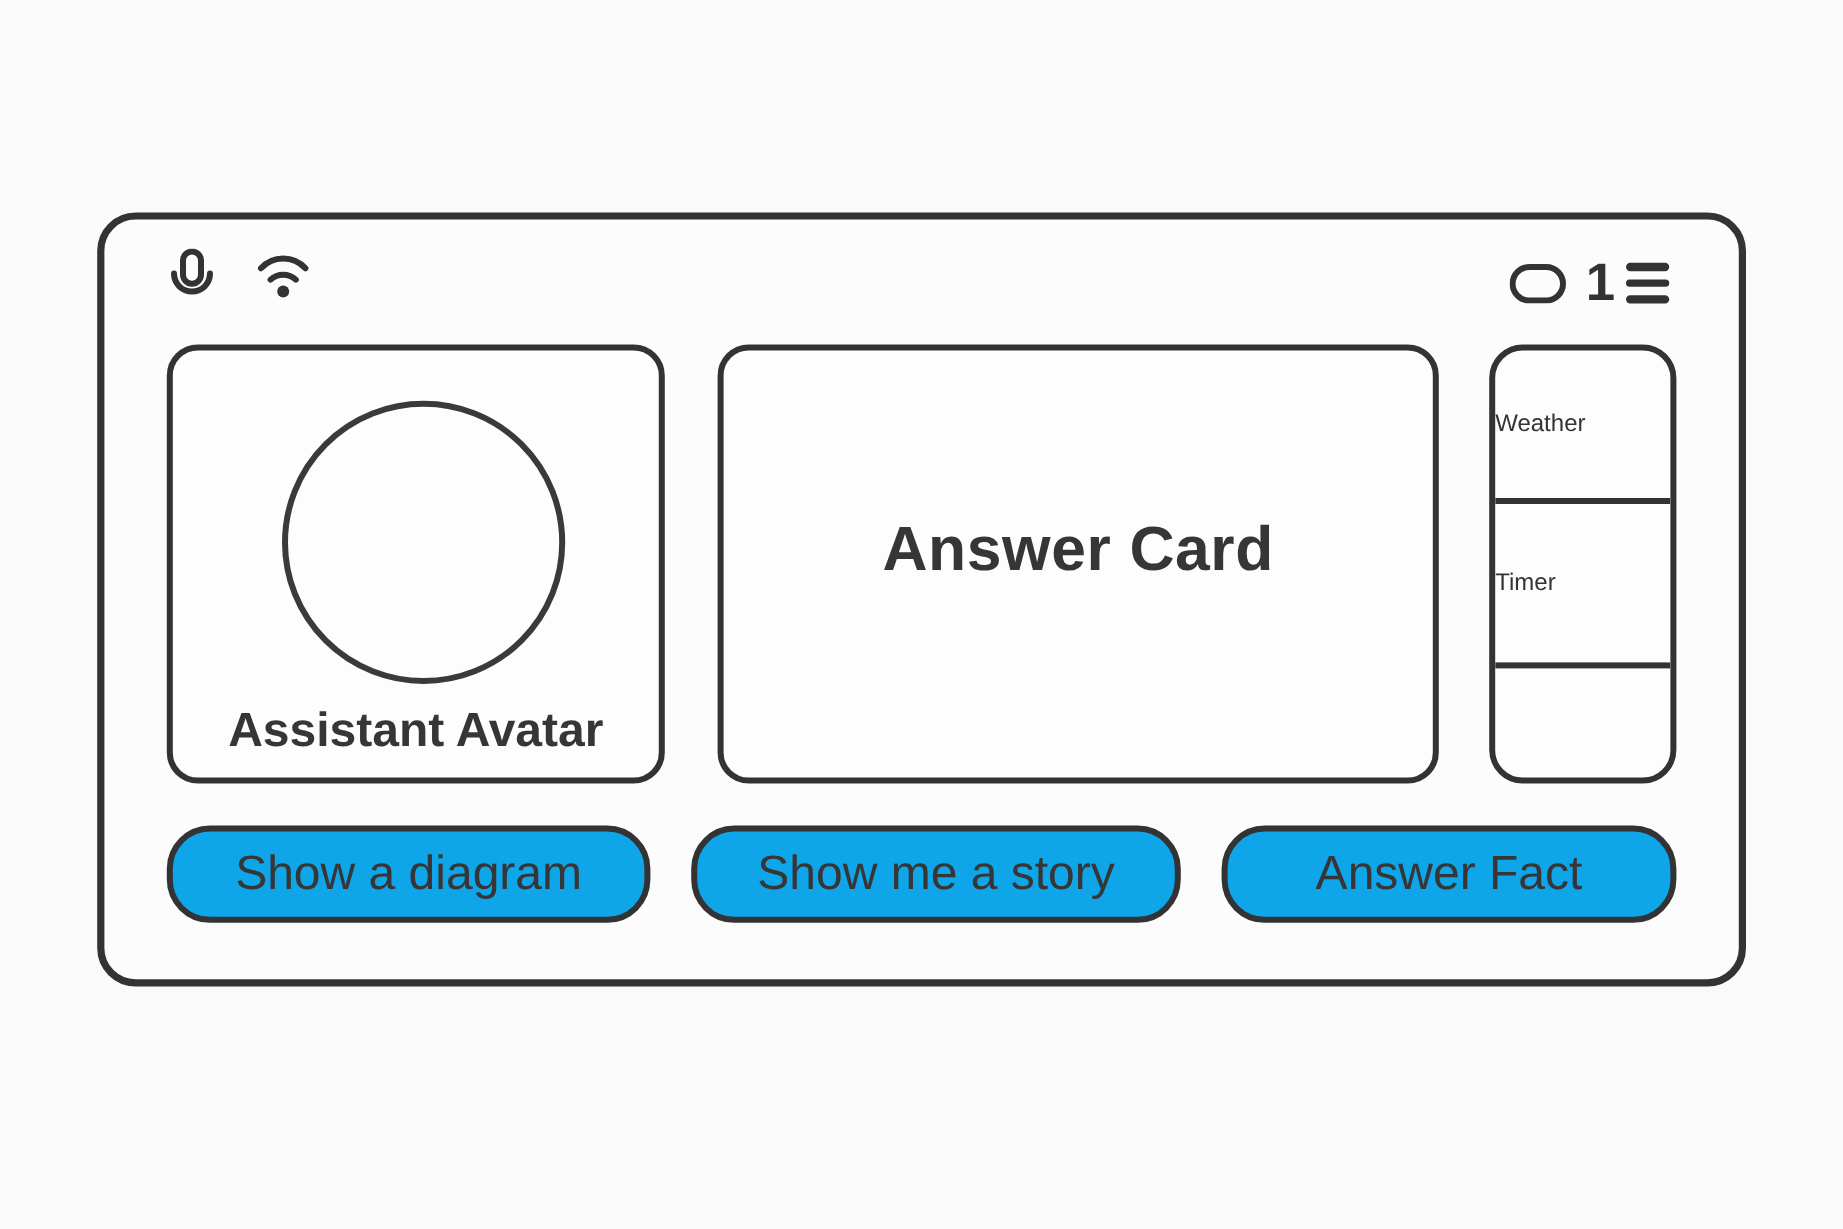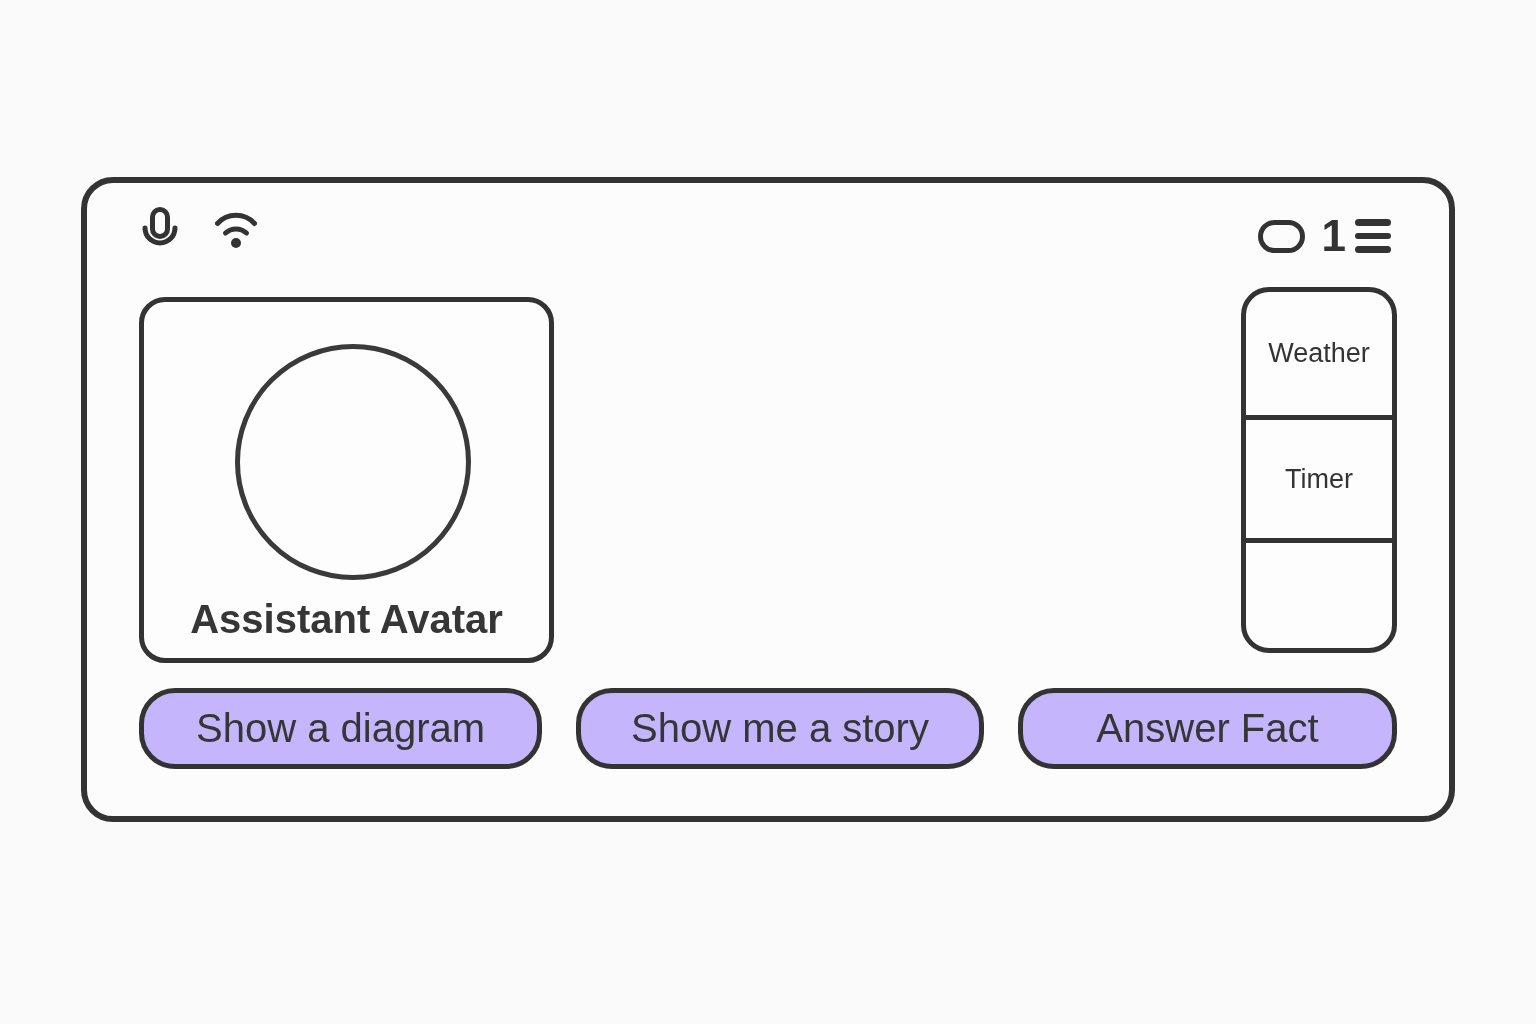--- a/index.html
+++ b/index.html
@@ -38,21 +38,21 @@
     color: #333; letter-spacing: -1px;
   }
   .menu-lines { display: flex; flex-direction: column; gap: 7px; }
   .menu-lines i {
     display: block; width: 36px; height: 6.5px;
     background: #333; border-radius: 3.5px;
   }
 
   
   .avatar-panel {
-    position: absolute; left: 52px; top: 114px;
+    position: absolute; left: 52px; top: 104px;
     width: 415px; height: 366px;
     border: 5px solid #333; border-radius: 26px;
     background: #fdfdfd;
   }
   .avatar-circle {
     position: absolute; left: 91px; top: 42px;
     width: 236px; height: 236px;
     border: 5px solid #3a3a3a; border-radius: 50%;
     background: #fdfdfd;
   }
@@ -77,33 +77,33 @@
 
   .widget-list {
     position: absolute; left: 1154px; top: 104px;
     width: 156px; height: 366px;
     border: 5px solid #333; border-radius: 28px;
     background: #fdfdfd;
     display: flex; flex-direction: column;
     overflow: hidden;
   }
   .widget-cell {
-    display: flex; align-items: center; justify-content: center;
-    font-size: 27px; font-weight: 400; color: #343434;
+    display: flex; align-items: center; 
+    font-size: 20px; font-weight: 400; color: #343434;
     cursor: pointer;
   }
   .widget-cell:nth-child(1) { height: 123px; }
-  .widget-cell:nth-child(2) { height: 123px; border-top: 5px solid #333; }
+  .widget-cell:nth-child(2) { height: 137px; border-top: 5px solid #333; }
   .widget-cell:nth-child(3) { flex: 1; border-top: 5px solid #333; }
 
   
   .chip {
     position: absolute; top: 505px; height: 81px;
     border: 5px solid #333; border-radius: 36px;
-    background: #c4b5fd;
+    background: #0ea5e9;
     display: flex; align-items: center; justify-content: center;
     font-family: "Liberation Sans", sans-serif;
     font-size: 40px; font-weight: 400; color: #363636;
     cursor: pointer;
   }
   .chip-1 { left: 52px;  width: 403px; }
   .chip-2 { left: 489px; width: 408px; }
   .chip-3 { left: 931px; width: 379px; }
 </style>
 </head>
@@ -136,20 +136,23 @@
             <i></i>
         </span>
       </div>
     </div>
 
     <div class="avatar-panel">
       <div class="avatar-circle"></div>
       <div class="avatar-label">Assistant Avatar</div>
     </div>
 
+    <div class="answer-card">
+      <div class="answer-title">Answer Card</div>
+    </div>
 
     <div class="widget-list">
       <div class="widget-cell">
         <span>Weather</span>
       </div>
       <div class="widget-cell">
         <span>Timer</span>
       </div>
       <div class="widget-cell">
         <span></span>

